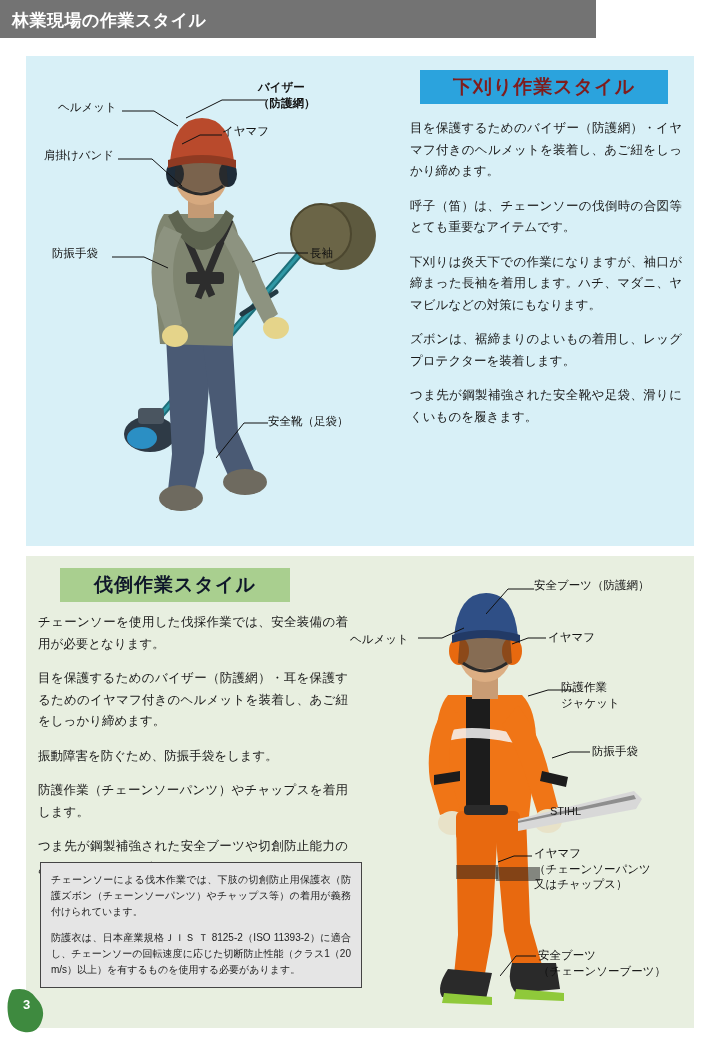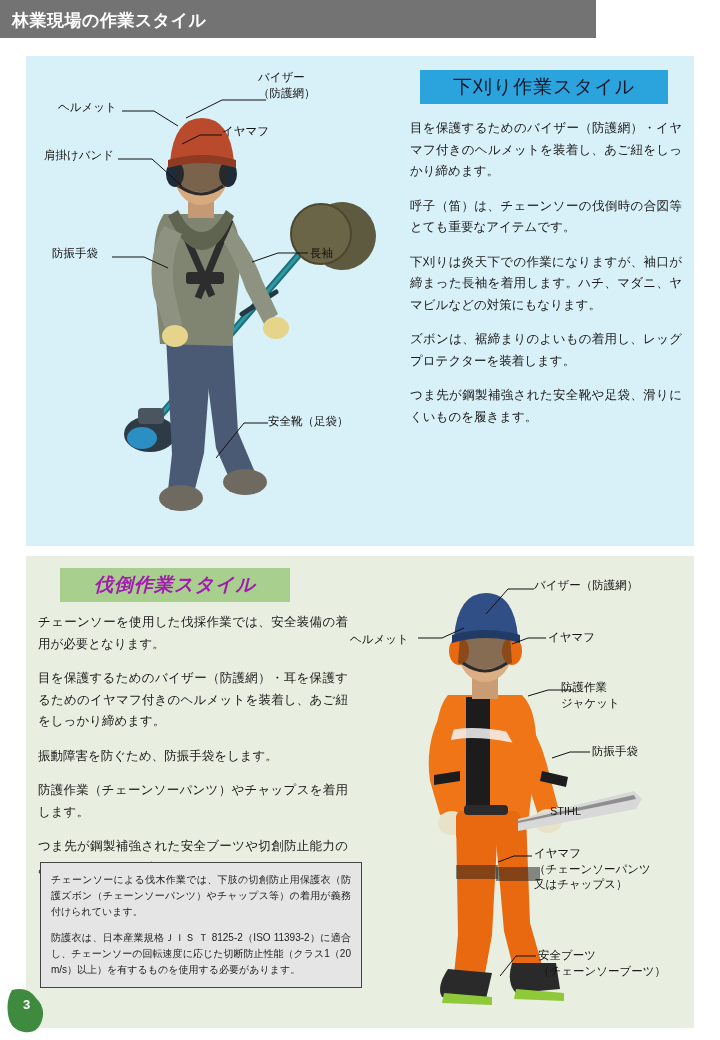--- a/index.html
+++ b/index.html
@@ -23,21 +23,21 @@
   .section-mowing{
     position:absolute;left:26px;top:56px;width:668px;height:490px;
     background:#d8f0f7;
   }
   .badge-blue{
     position:absolute;left:420px;top:70px;width:248px;height:34px;
     background:#2ba3dd;
     display:flex;align-items:center;justify-content:center;
   }
   .badge-blue .badge-text{
-    color:#0f172a;font-size:19px;font-weight:normal;letter-spacing:1px;
+    color:#7f1d1d;font-size:19px;font-weight:bold;letter-spacing:1px;
   }
   .mowing-body{
     position:absolute;left:410px;top:118px;width:272px;
     font-size:12.5px;line-height:1.72;color:#1a1a1a;
   }
   .mowing-body p{margin:0 0 13px 0;text-align:justify;}
   
   .photo1{
     position:absolute;left:80px;top:86px;width:300px;height:430px;
   }
@@ -53,21 +53,21 @@
   .section-felling{
     position:absolute;left:26px;top:556px;width:668px;height:472px;
     background:#e8efe0;
   }
   .badge-green{
     position:absolute;left:60px;top:568px;width:230px;height:34px;
     background:#a9cf8f;
     display:flex;align-items:center;justify-content:center;
   }
   .badge-green .badge-text{
-    color:#a21caf;font-size:19px;font-weight:bold;letter-spacing:1px;font-style:italic;
+    color:#0f172a;font-size:19px;font-weight:bold;letter-spacing:1px;
   }
   .felling-body{
     position:absolute;left:38px;top:612px;width:310px;
     font-size:12.5px;line-height:1.72;color:#1a1a1a;
   }
   .felling-body p{margin:0 0 13px 0;text-align:justify;}
   .note-box{
     position:absolute;left:40px;top:862px;width:300px;
     border:1px solid #444;background:#e5e5e5;
     padding:9px 10px;font-size:10px;line-height:1.62;color:#222;
@@ -145,21 +145,21 @@
       <path d="M96 74 q25 -10 50 0 l2 26 q-27 12 -54 0z" fill="#2f2a24" opacity="0.55"></path>
 
       <path d="M90 76 q4 -44 32 -44 q28 0 32 44 z" fill="#b94a2c"></path>
       <path d="M88 74 q34 -10 68 0 l0 8 q-34 -10 -68 0z" fill="#8f3a22"></path>
 
       <path d="M99 100 q22 16 44 0" stroke="#2b2b2b" stroke-width="3" fill="none"></path>
     </g>
   </svg>
 </div>
 
-<div class="lbl" style="left:258px;top:70px;">
+<div class="lbl" style="left:258px;top:80px;font-weight:bold;">
   <div style="white-space:pre-line;">バイザー
 （防護網）</div>
 </div>
 <svg style="position:absolute;left:182px;top:92px;" width="86" height="34">
   <polyline points="84,8 40,8 4,26" fill="none" stroke="#111" stroke-width="1"></polyline>
 </svg>
 
 <div class="lbl" style="left:58px;top:100px;">
   <div>ヘルメット</div>
 </div>
@@ -273,21 +273,21 @@
       <path d="M100 70 q25 -10 50 0 l2 28 q-27 12 -54 0z" fill="#2f2a24" opacity="0.5"></path>
 
       <path d="M94 72 q4 -44 32 -44 q28 0 32 44 z" fill="#2f4f86"></path>
       <path d="M92 70 q34 -10 68 0 l0 8 q-34 -10 -68 0z" fill="#223a66"></path>
       <path d="M103 98 q22 16 44 0" stroke="#2b2b2b" stroke-width="3" fill="none"></path>
     </g>
   </svg>
 </div>
 
 <div class="lbl" style="left:534px;top:578px;">
-  <div>バイザー（防護網）</div>
+  <div>安全ブーツ（防護網）</div>
 </div>
 <svg style="position:absolute;left:486px;top:584px;" width="50" height="34">
   <polyline points="48,5 22,5 0,30" fill="none" stroke="#111" stroke-width="1"></polyline>
 </svg>
 
 <div class="lbl" style="left:350px;top:632px;">
   <div>ヘルメット</div>
 </div>
 <svg style="position:absolute;left:418px;top:626px;" width="48" height="18">
   <polyline points="0,12 24,12 46,2" fill="none" stroke="#111" stroke-width="1"></polyline>

